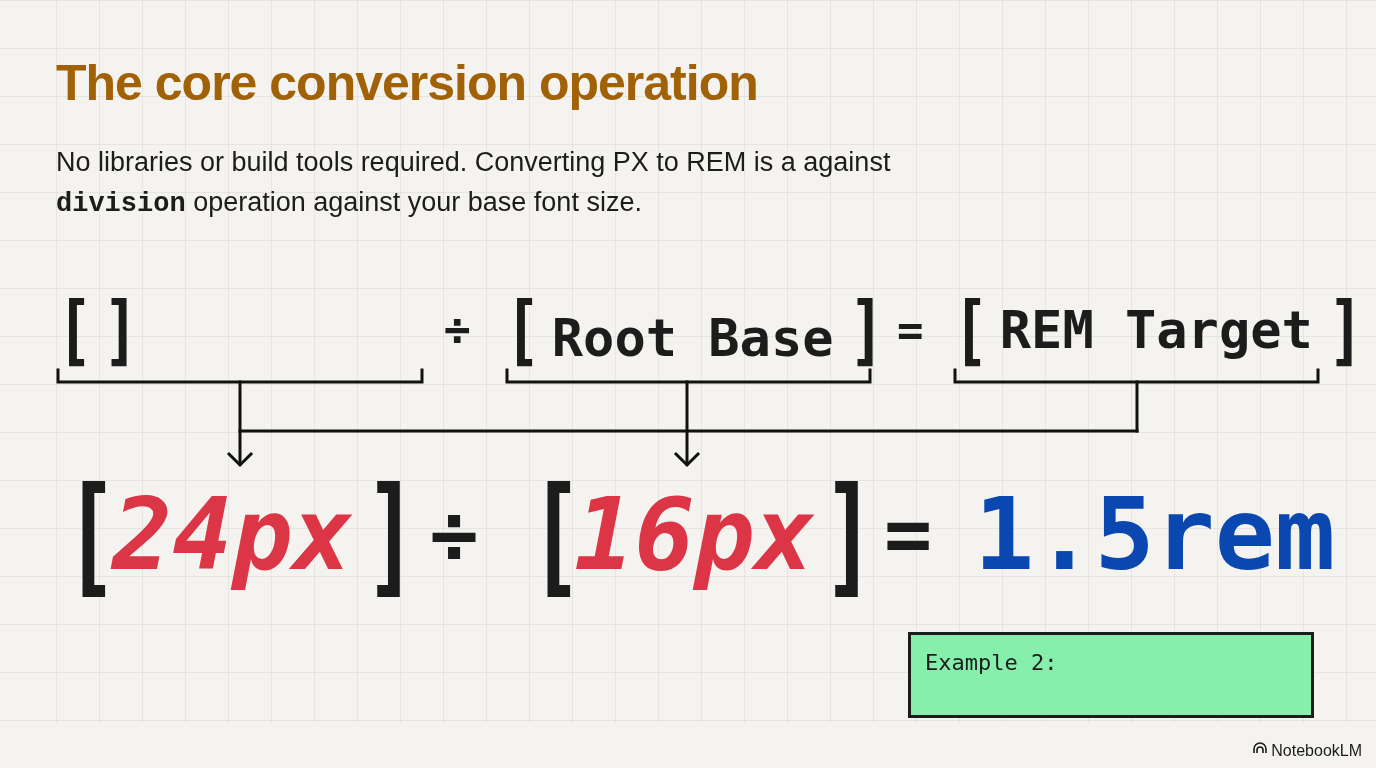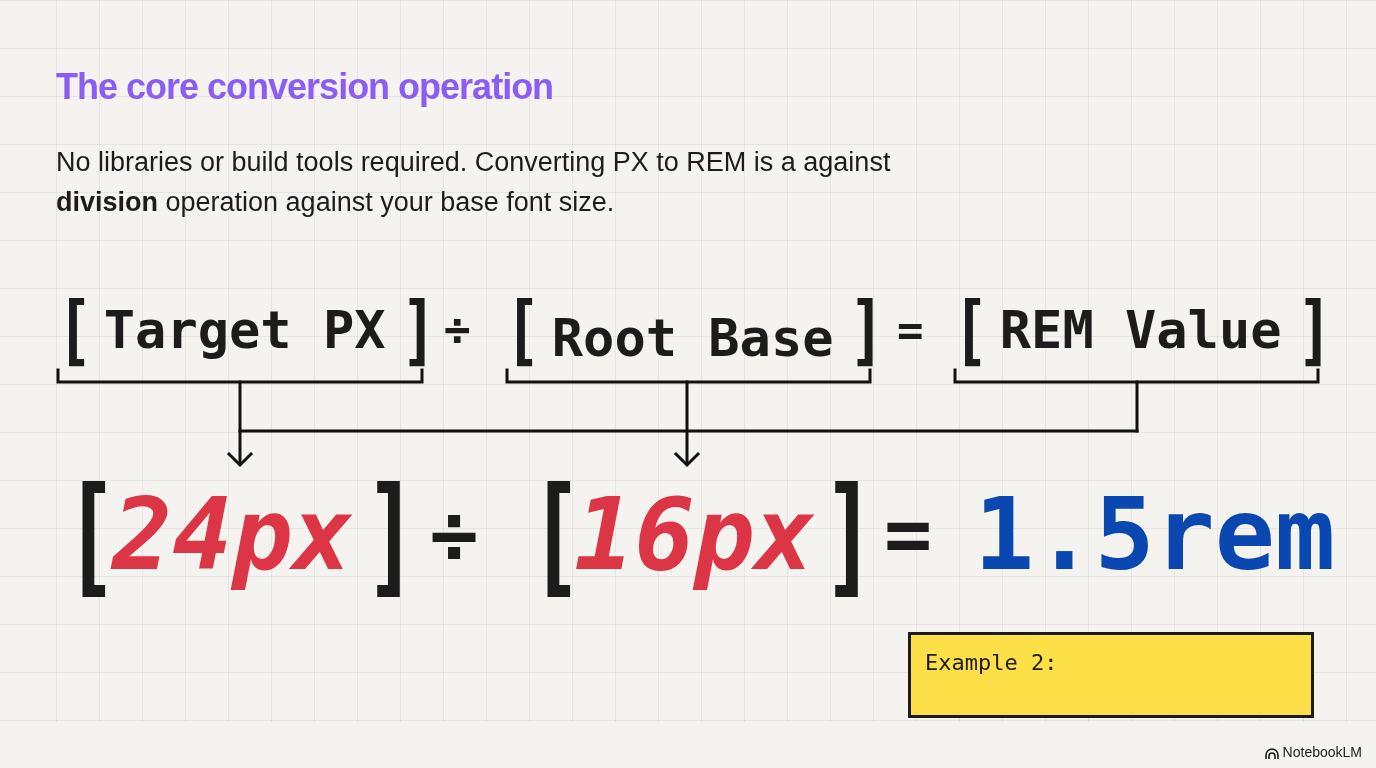--- a/index.html
+++ b/index.html
@@ -17,28 +17,28 @@
     background-size:43px 100%, 100% 48px;
     background-position:0 0, 0 0;
     pointer-events:none;
   }
   .grid-left {
     position:absolute; left:0; top:0; width:56px; height:722px;
     background-image:linear-gradient(to bottom, rgba(0,0,0,0.06) 1px, transparent 1px);
     background-size:100% 48px;
   }
   .title {
-    position:absolute; left:56px; top:66px; margin:0;
-    font-size:36px; font-weight:700; letter-spacing:-1px; color:#8b5cf6;
+    position:absolute; left:56px; top:54px; margin:0;
+    font-size:50px; font-weight:700; letter-spacing:-1px; color:#a16207;
   }
   .subtitle {
     position:absolute; left:56px; top:142px; width:940px; margin:0;
     font-size:27px; line-height:40px; color:#1c1c1c;
   }
-  .subtitle b { font-weight:700; }
+  .subtitle b { font-weight:700;font-family:Liberation Mono, monospace; }
   .mono { font-family:"DejaVu Sans Mono", "Liberation Mono", monospace; }
 
   .formula-row {
     position:absolute; left:52px; top:290px; height:80px;
     font-size:52px; font-weight:700; white-space:nowrap;
   }
   .seg { position:absolute; top:0; display:flex; align-items:center; height:80px; }
   .bracket { font-size:76px; font-weight:400; line-height:80px; transform:scaleX(0.8); }
   .bracket-b { font-weight:700; }
   .op { position:absolute; top:0; height:80px; line-height:80px; font-size:44px; }
@@ -49,56 +49,55 @@
     position:absolute; left:52px; top:470px; height:130px;
     font-size:100px; font-weight:700; white-space:nowrap;
   }
   .r-item { position:absolute; top:0; height:130px; line-height:130px; }
   .big-bracket { font-size:130px; font-weight:700; transform:scaleX(0.7); line-height:130px; }
   .red { color:#dc3545;font-style:italic; }
   .blue { color:#0a47b0; }
 
   .example-box {
     position:absolute; left:908px; top:632px; width:406px; height:86px;
-    border:3px solid #1c1c1c; background:#fde047; box-sizing:border-box;
+    border:3px solid #1c1c1c; background:#86efac; box-sizing:border-box;
     padding:12px 14px 0 14px;
     font-size:22px; line-height:32px;
   }
   .example-box .line { white-space:nowrap; }
   .brand {
     position:absolute; right:14px; bottom:8px;
-    font-size:14px; color:#1c1c1c; display:flex; align-items:flex-end; gap:4px;margin-top:40px;
+    font-size:16px; color:#1c1c1c; display:flex; align-items:flex-start; gap:4px;margin-top:40px;
   }
 </style>
 </head>
 <body>
 
 <div class="grid-left"></div>
 <div class="grid"></div>
 
 <h1 class="title">The core conversion operation</h1>
 
 <p class="subtitle"><span>No libraries or build tools required. Converting PX to REM is a against </span><b>division</b><span> operation against your base font size.</span></p>
 
 <div class="formula-row mono">
   <div class="seg" style="left:0;">
     <span class="bracket bracket-b">[</span>
-    <span style="margin:0 10px 0 6px;">Target PX</span>
     <span class="bracket bracket-b">]</span>
   </div>
   <span class="op" style="left:392px;">÷</span>
   <div class="seg" style="left:448px;">
     <span class="bracket bracket-b">[</span>
     <span style="margin:16px 10px 0 6px;">Root Base</span>
     <span class="bracket bracket-b">]</span>
   </div>
   <span class="op" style="left:845px;">=</span>
   <div class="seg" style="left:896px;">
     <span class="bracket bracket-b">[</span>
-    <span style="margin:0 10px 0 6px;">REM Value</span>
+    <span style="margin:0 10px 0 6px;">REM Target</span>
     <span class="bracket bracket-b">]</span>
   </div>
 </div>
 
 <svg class="svg-lines" width="1376" height="768">
   <g stroke="#111" stroke-width="3" fill="none" stroke-linecap="square">
     <path d="M58 370 V382 H422 V370"></path>
     <path d="M507 370 V382 H870 V370"></path>
     <path d="M955 370 V382 H1318 V370"></path>
     <path d="M240 382 V464"></path>

